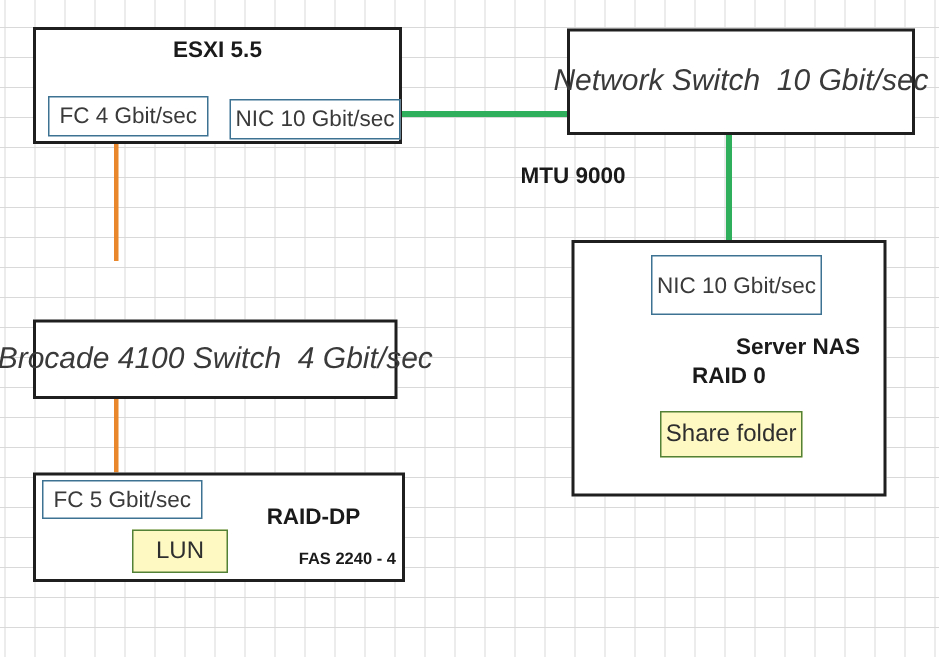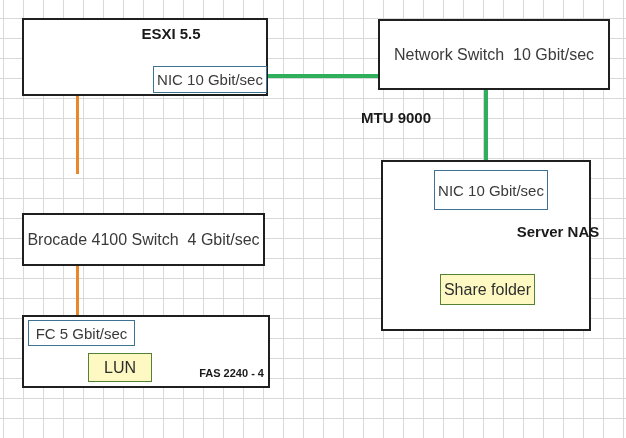--- a/index.html
+++ b/index.html
@@ -24,21 +24,20 @@
     z-index:2;
   }
   .node-title {
     position:absolute;
     width:100%;
     text-align:center;
     font-weight:bold;
     font-size:15px;
     color:#1a1a1a;
     white-space:pre;
-    padding-left:26px;
   }
   .port {
     position:absolute;
     background:#ffffff;
     border:1px solid #3d7292;
     box-sizing:border-box;
     display:flex;
     align-items:center;
     justify-content:center;
     font-size:15px;
@@ -56,22 +55,23 @@
     justify-content:center;
     font-size:16px;
     color:#2e2e2e;
     white-space:pre;
     z-index:3;
   }
   .centered-label {
     display:flex;
     align-items:center;
     justify-content:center;
-    font-size:16px;
+    font-size:20px;
     white-space:pre;
+    font-style:italic;
   }
   .link {
     position:absolute;
     z-index:1;
   }
   .link.orange { background:#e8872b; }
   .link.green  { background:#2fae5c; }
   .float-label {
     position:absolute;
     font-weight:bold;
@@ -87,21 +87,21 @@
   #esxi-fc   { left:8px;   top:44px;  width:107px; height:27px; }
   #esxi-nic  { left:129px; top:46px;  width:114px; height:27px; }
 
   
   #brocade   { left:22px;  top:173px; width:243px; height:53px;margin-top:40px; }
 
   
   #netswitch { left:378px; top:19px;  width:232px; height:71px; }
 
   
-  #mtu-label { left:347px; top:109px;margin-left:14px; }
+  #mtu-label { left:347px; top:109px; }
 
   
   #nas        { left:381px; top:160px; width:210px; height:171px; }
   #nas-nic    { left:51px;  top:8px;   width:114px; height:40px; }
   #nas-line1  { top:61px;margin-left:46px; }
   #nas-line2  { top:80px; }
   #nas-share  { left:57px;  top:112px; width:95px;  height:31px; }
 
   
   #fas        { left:22px;  top:315px; width:248px; height:73px; }
@@ -123,34 +123,37 @@
 
 <div id="canvas">
 
   <div class="link orange" id="fc-link-top"></div>
   <div class="link orange" id="fc-link-bottom"></div>
   <div class="link green" id="eth-link-h"></div>
   <div class="link green" id="eth-link-v"></div>
 
   <div class="node" id="esxi">
     <div class="node-title" id="esxi-title">ESXI 5.5</div>
+    <div class="port" id="esxi-fc">FC 4 Gbit/sec</div>
     <div class="port" id="esxi-nic">NIC 10 Gbit/sec</div>
   </div>
 
   <div class="node centered-label" id="brocade">Brocade 4100 Switch  4 Gbit/sec</div>
 
   <div class="node centered-label" id="netswitch">Network Switch  10 Gbit/sec</div>
 
   <div class="float-label" id="mtu-label">MTU 9000</div>
 
   <div class="node" id="nas">
     <div class="port" id="nas-nic">NIC 10 Gbit/sec</div>
     <div class="node-title" id="nas-line1">Server NAS</div>
+    <div class="node-title" id="nas-line2">RAID 0</div>
     <div class="greenbox" id="nas-share">Share folder</div>
   </div>
 
   <div class="node" id="fas">
     <div class="port" id="fas-fc">FC 5 Gbit/sec</div>
     <div class="greenbox" id="fas-lun">LUN</div>
+    <div id="fas-line1">RAID-DP</div>
     <div id="fas-line2">FAS 2240 - 4</div>
   </div>
 
 </div>
 
 </body></html>

